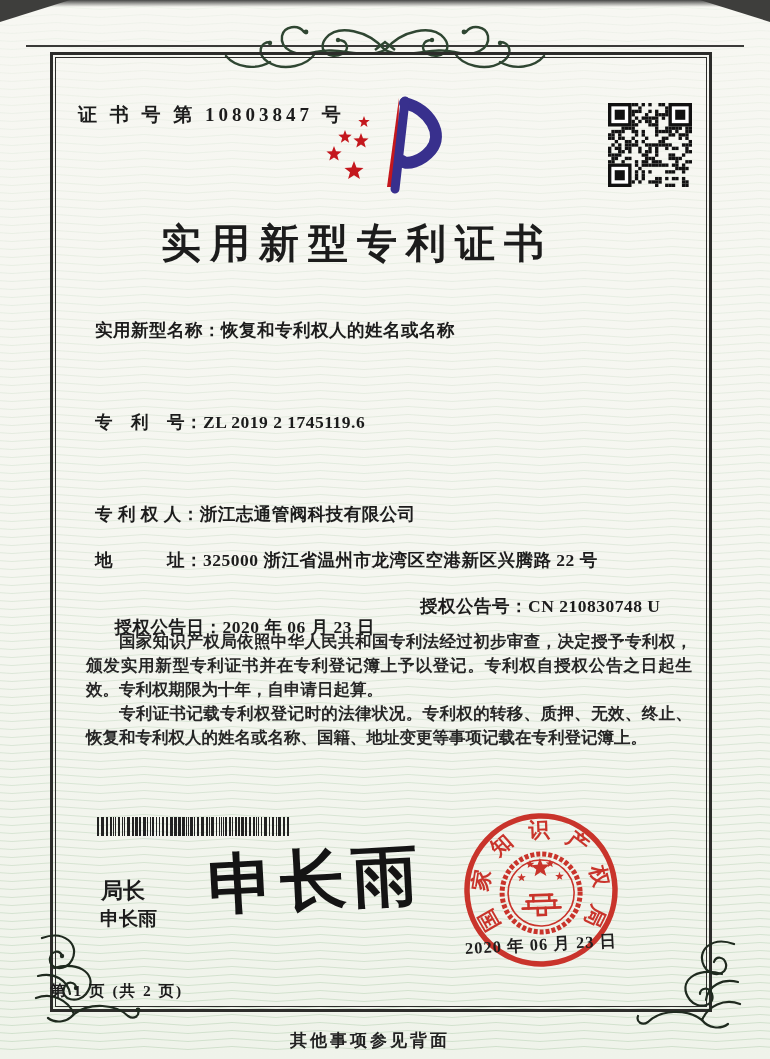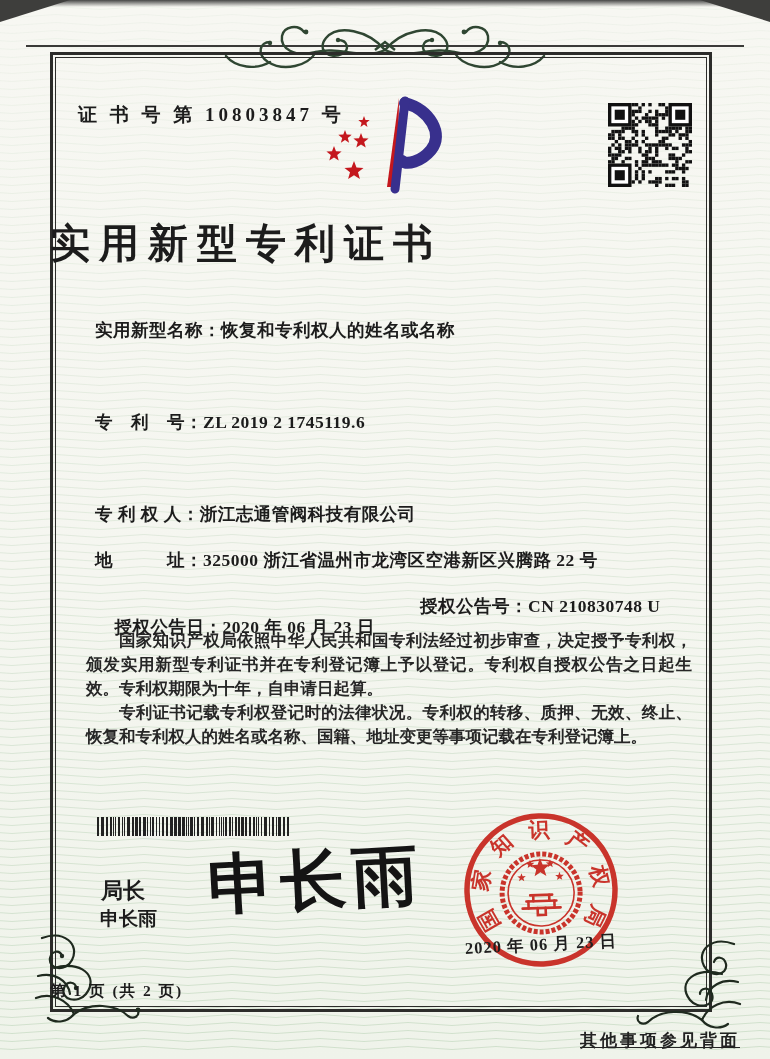--- a/index.html
+++ b/index.html
@@ -10,37 +10,37 @@
   
   #top-shade{left:0;top:0;width:770px;height:7px;background:linear-gradient(180deg,rgba(40,40,40,.85),rgba(40,40,40,0));}
   #corner-shade-l{left:0;top:0;width:0;height:0;border-top:22px solid #3e3e3c;border-right:70px solid transparent;}
   #corner-shade-r{right:0;top:0;width:0;height:0;border-top:22px solid #3e3e3c;border-left:70px solid transparent;}
   
   #frame{left:50px;top:52px;width:656px;height:954px;border:3px solid #2c2c2a;}
   #frame-inner{position:absolute;inset:2px;border:1px solid #2c2c2a;}
   #top-rule{left:26px;top:45px;width:718px;height:2px;background:#3a3a38;}
   
   #cert-no{left:78px;top:102px;font-size:19px;font-weight:700;letter-spacing:4px;}
-  #title{left:50px;top:216px;width:614px;text-align:left;font-size:40px;font-weight:700;letter-spacing:9px;}
+  #title{left:50px;top:216px;width:614px;text-align:center;font-size:40px;font-weight:700;letter-spacing:9px;}
   .field-row{left:95px;width:600px;height:24px;font-size:17.5px;font-weight:700;letter-spacing:.5px;white-space:pre;}
   .field-row .val{font-weight:700;}
   #grant-extra{position:absolute;left:325px;top:0;white-space:pre;}
   #paras{left:86px;top:630px;width:606px;font-size:16.5px;line-height:24px;font-weight:600;color:#262626;text-align:justify;}
-  #paras p{margin:0;text-indent:2em;font-family:Liberation Mono, monospace;}
+  #paras p{margin:0;text-indent:2em;}
   
   #barcode{left:97px;top:817px;width:196px;height:19px;}
   #signer-title{left:101px;top:876px;font-size:22px;font-weight:700;font-family:"Liberation Sans","DejaVu Sans",sans-serif;}
   #signer-name{left:100px;top:906px;font-size:19px;font-weight:700;font-family:"Liberation Sans","DejaVu Sans",sans-serif;}
   #signature{left:208px;top:836px;width:200px;font-size:66px;font-weight:600;color:#141414;transform:rotate(-3deg);letter-spacing:6px;white-space:nowrap;}
   
   #seal{left:462px;top:811px;width:158px;height:158px;transform:rotate(-2deg);}
   #seal-date{left:456px;top:934px;width:170px;text-align:center;font-size:16.5px;font-weight:700;letter-spacing:1px;color:#1f1f1f;transform:rotate(-3deg);}
   
   #page-footer{left:50px;top:981px;width:640px;text-align:left;font-size:15.5px;font-weight:700;letter-spacing:2px;}
-  #back-note{left:0;top:1029px;width:740px;text-align:right;font-size:17px;font-weight:600;letter-spacing:3px;color:#222;text-decoration:underline;}
+  #back-note{left:0;top:1029px;width:740px;text-align:center;font-size:17px;font-weight:600;letter-spacing:3px;color:#222;}
   svg{display:block;}
 </style>
 </head>
 <body>
 
 <div id="paper">
 
   <svg id="waves" class="abs" width="770" height="1059" style="left:0;top:0">
       <path d="M-10,8 q22,3 44,0 q22,-3 44,0 q22,3 44,0 q22,-3 44,0 q22,3 44,0 q22,-3 44,0 q22,3 44,0 q22,-3 44,0 q22,3 44,0 q22,-3 44,0 q22,3 44,0 q22,-3 44,0 q22,3 44,0 q22,-3 44,0 q22,3 44,0 q22,-3 44,0 q22,3 44,0 q22,-3 44,0" fill="none" stroke="#b9d2b6" stroke-width="1" opacity="0.12"></path>
       <path d="M-10,16 q22,3 44,0 q22,-3 44,0 q22,3 44,0 q22,-3 44,0 q22,3 44,0 q22,-3 44,0 q22,3 44,0 q22,-3 44,0 q22,3 44,0 q22,-3 44,0 q22,3 44,0 q22,-3 44,0 q22,3 44,0 q22,-3 44,0 q22,3 44,0 q22,-3 44,0 q22,3 44,0 q22,-3 44,0" fill="none" stroke="#b9d2b6" stroke-width="1" opacity="0.13"></path>

